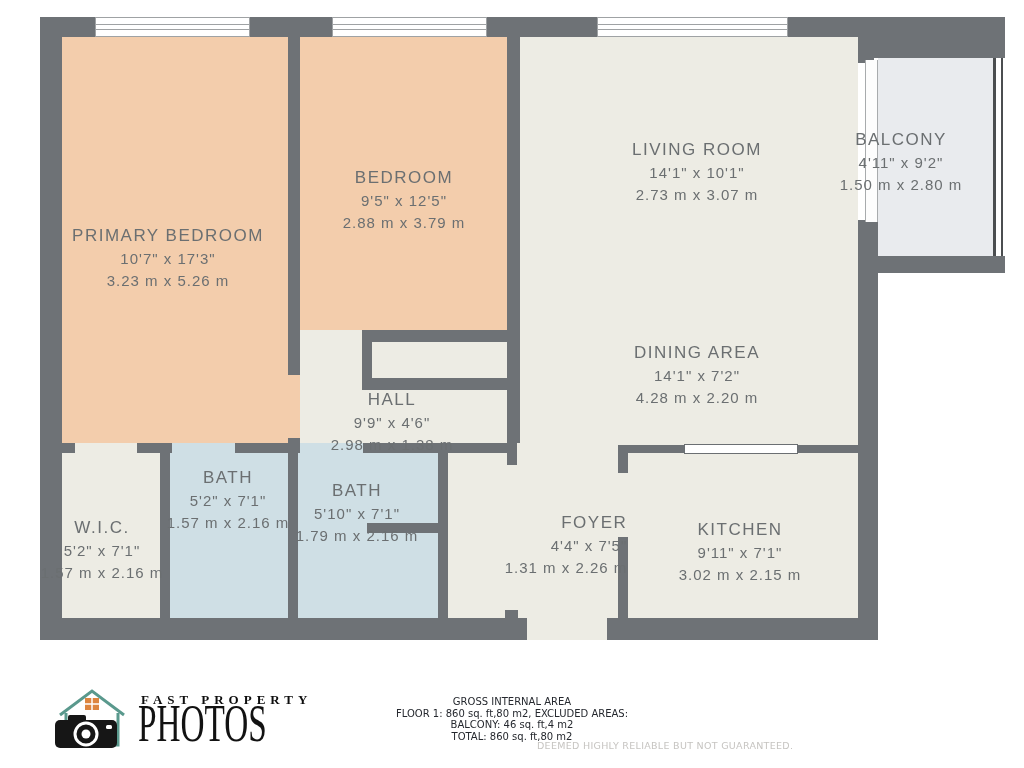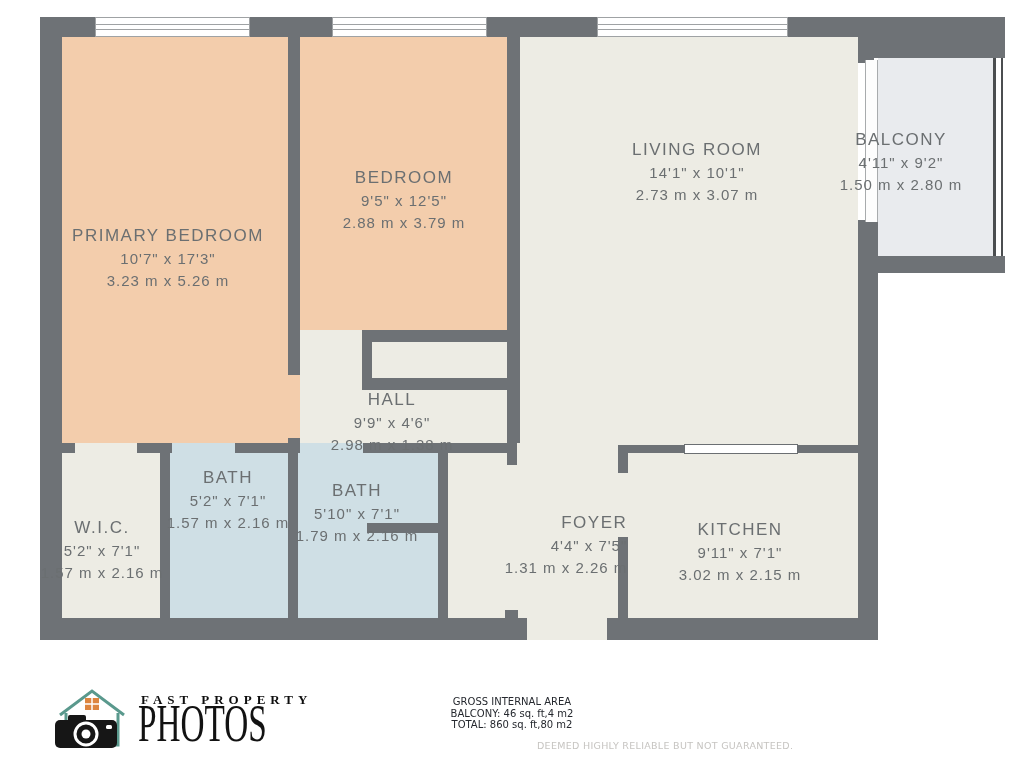--- a/index.html
+++ b/index.html
@@ -103,20 +103,25 @@
     <span class="room-dims">14'1" x 10'1"</span>
     <span class="room-metric">2.73 m x 3.07 m</span>
   </div>
 
   <div class="room-label" style="left:901px;top:130px;">
     <span class="room-name">BALCONY</span>
     <span class="room-dims">4'11" x 9'2"</span>
     <span class="room-metric">1.50 m x 2.80 m</span>
   </div>
 
+  <div class="room-label" style="left:697px;top:343px;">
+    <span class="room-name">DINING AREA</span>
+    <span class="room-dims">14'1" x 7'2"</span>
+    <span class="room-metric">4.28 m x 2.20 m</span>
+  </div>
 
   <div class="room-label" style="left:392px;top:390px;">
     <span class="room-name">HALL</span>
     <span class="room-dims">9'9" x 4'6"</span>
     <span class="room-metric">2.98 m x 1.38 m</span>
   </div>
 
   <div class="room-label" style="left:102px;top:518px;">
     <span class="room-name">W.I.C.</span>
     <span class="room-dims">5'2" x 7'1"</span>
@@ -160,18 +165,19 @@
     <rect x="3" y="33" width="62" height="28" rx="5" fill="#161616"></rect>
     <circle cx="34" cy="47" r="11" fill="#161616" stroke="#ffffff" stroke-width="3"></circle>
     <circle cx="34" cy="47" r="4.5" fill="#ffffff"></circle>
     <rect x="54" y="38" width="6" height="4" rx="1.5" fill="#ffffff"></rect>
   </svg>
   <div id="brand-text1">FAST PROPERTY</div>
   <div id="brand-text2">PHOTOS</div>
 
   <div id="summary">
     <div>GROSS INTERNAL AREA</div>
+    <div>FLOOR 1: 860 sq. ft,80 m2, EXCLUDED AREAS:</div>
     <div>BALCONY: 46 sq. ft,4 m2</div>
     <div>TOTAL: 860 sq. ft,80 m2</div>
   </div>
   <div id="disclaimer">DEEMED HIGHLY RELIABLE BUT NOT GUARANTEED.</div>
 
 </div>
 
 </body></html>

